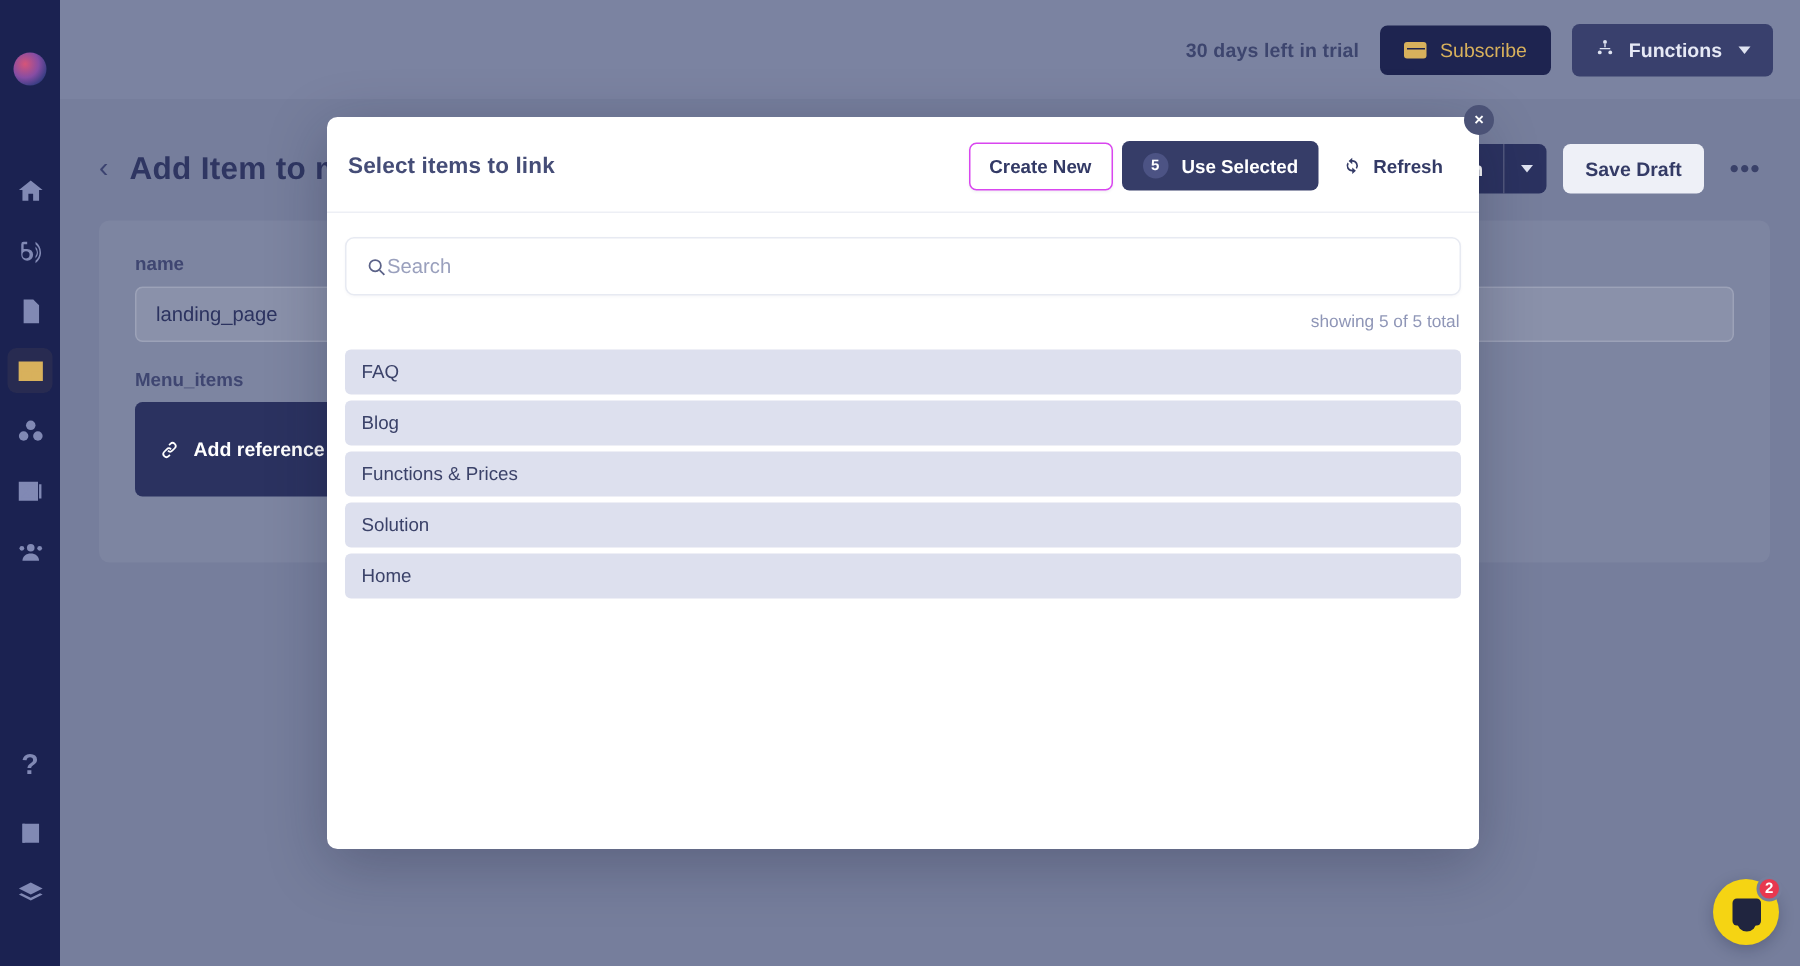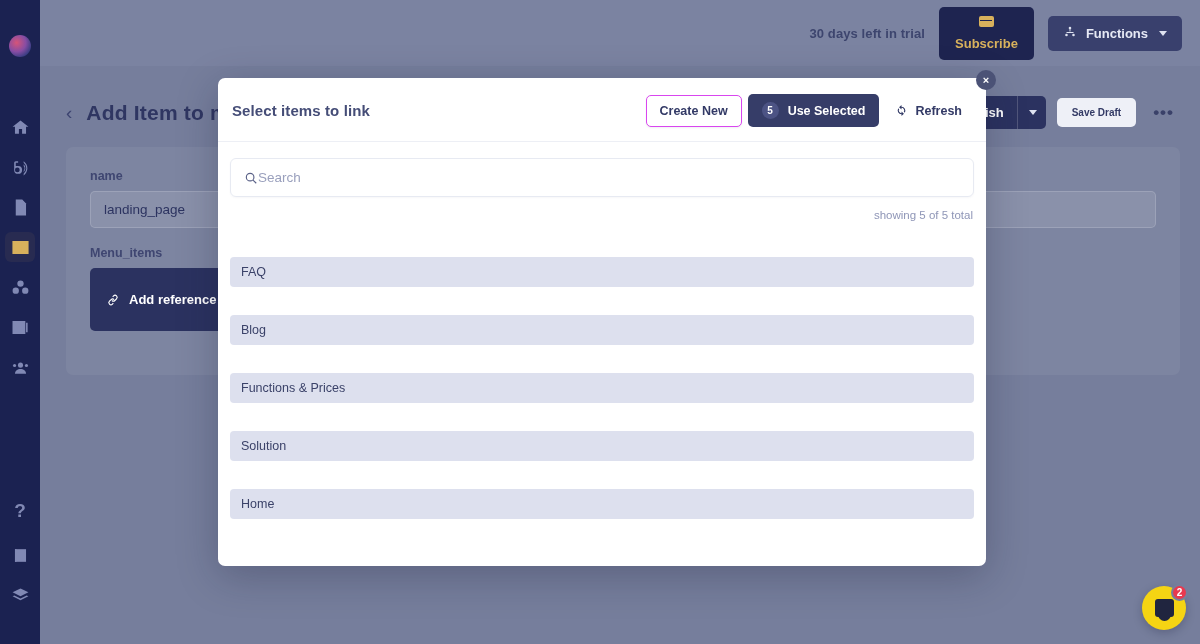--- a/index.html
+++ b/index.html
@@ -49,23 +49,23 @@
     background: #7b83a1;
     display: flex; align-items: center; justify-content: flex-end;
     padding-right: 18px; gap: 14px;
     z-index: 2;
   }
   .trial-text {
     font-size: 13px; font-weight: 700; color: #3d456e; letter-spacing: .1px;
   }
   .btn-subscribe {
     background: #1e2450; color: #d8b15c;
-    font-size: 13px; font-weight: 700;
+    font-size: 13px; font-weight: 400;
     padding: 9px 16px; border-radius: 5px;
-    display: flex; align-items: center; gap: 9px; cursor: pointer; flex-direction: column;
+    display: flex; align-items: center; gap: 9px; cursor: pointer;
   }
   .card-icon { width: 15px; height: 11px; border-radius: 2px; background: #d8b15c; position: relative; }
   .card-icon::after {
     content: ""; position: absolute; left: 1.5px; top: 4px;
     width: 12px; height: 1.5px; background: #1e2450;
   }
   .btn-env {
     background: #39406d; color: #e6e9f5;
     font-size: 13px; font-weight: 700;
     padding: 9px 15px; border-radius: 5px;
@@ -94,21 +94,21 @@
   .btn-publish {
     background: #2b3260; color: #fff; font-size: 13px; font-weight: 700;
     border-radius: 5px; display: flex; align-items: stretch; cursor: pointer; overflow: hidden;
   }
   .btn-publish .lbl { padding: 9px 13px; }
   .btn-publish .split {
     padding: 9px 9px; border-left: 1px solid rgba(255,255,255,.18);
     display: flex; align-items: center;
   }
   .btn-draft {
-    background: #eef0f7; color: #343b66; font-size: 10px; font-weight: 700;
+    background: #eef0f7; color: #343b66; font-size: 13px; font-weight: 700;
     padding: 9px 15px; border-radius: 5px; cursor: pointer;
   }
   .btn-dots { color: #3a4169; font-size: 17px; font-weight: 700; letter-spacing: 1px; cursor: pointer; padding: 0 6px;}
   .panel {
     margin: 18px 20px 0 26px;
     background: rgba(255,255,255,.055);
     border-radius: 7px;
     padding: 22px 24px 26px 24px;
     min-height: 146px;
   }
@@ -198,21 +198,20 @@
   .search-input::placeholder { color: #9aa0bd; }
   .count-line {
     text-align: right; font-size: 11.5px; color: #8f96b7;
     padding: 12px 1px 12px 0;
   }
   .item-list { display: flex; flex-direction: column; gap: 4px; }
   .item-row {
     background: #dde0ee; border-radius: 4px;
     padding: 8px 11px; font-size: 12.5px; color: #3b4269;
     cursor: pointer;
-    margin-top: 24px;
   }
 
   
   .chat {
     position: absolute; right: 14px; bottom: 14px;
     width: 44px; height: 44px; border-radius: 50%;
     background: #f5d413; z-index: 20; cursor: pointer;
     display: flex; align-items: center; justify-content: center;
     box-shadow: 0 3px 10px rgba(20,24,50,.25);
   }

